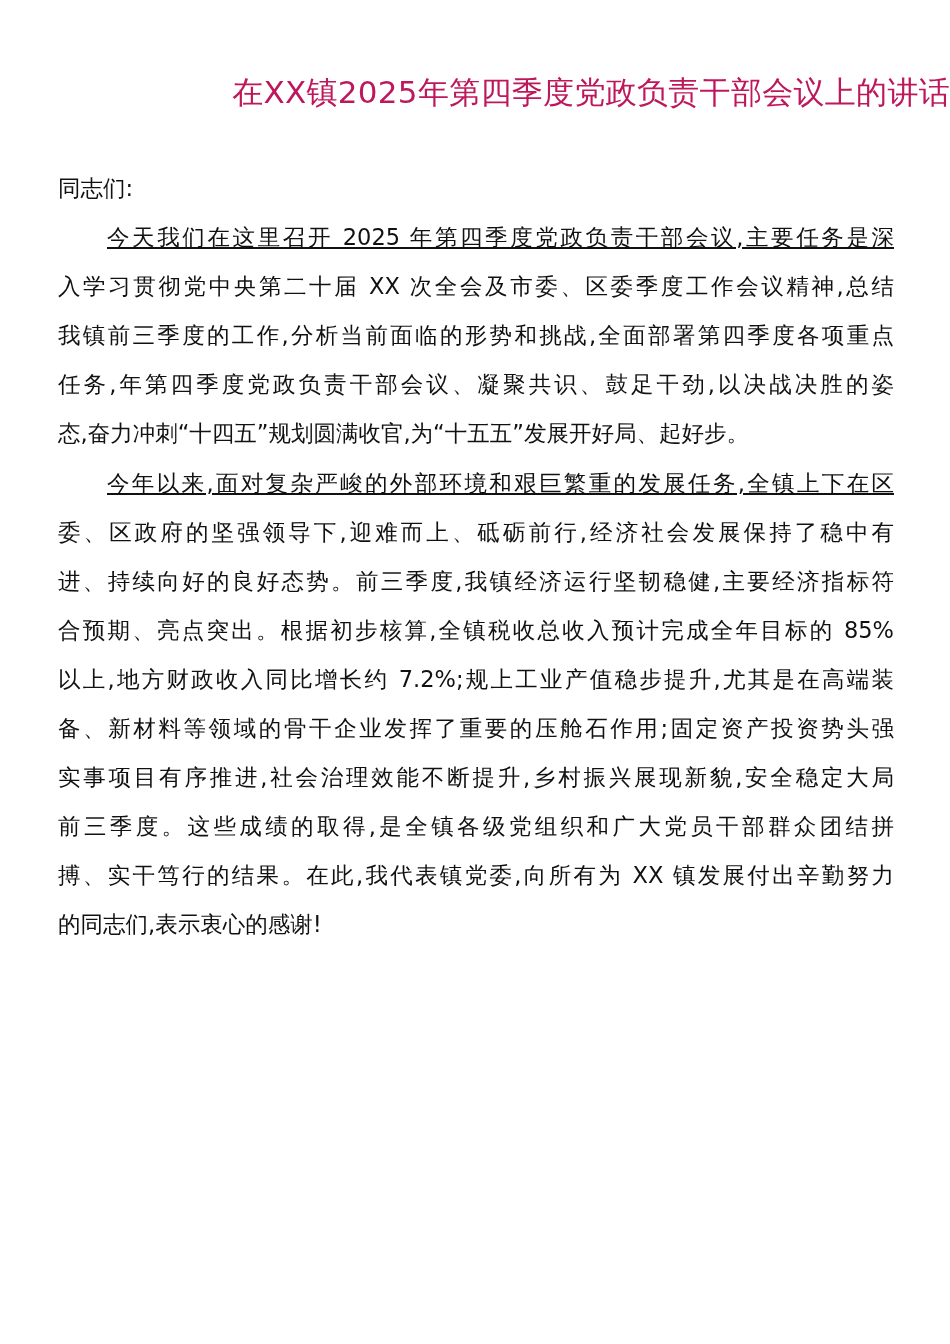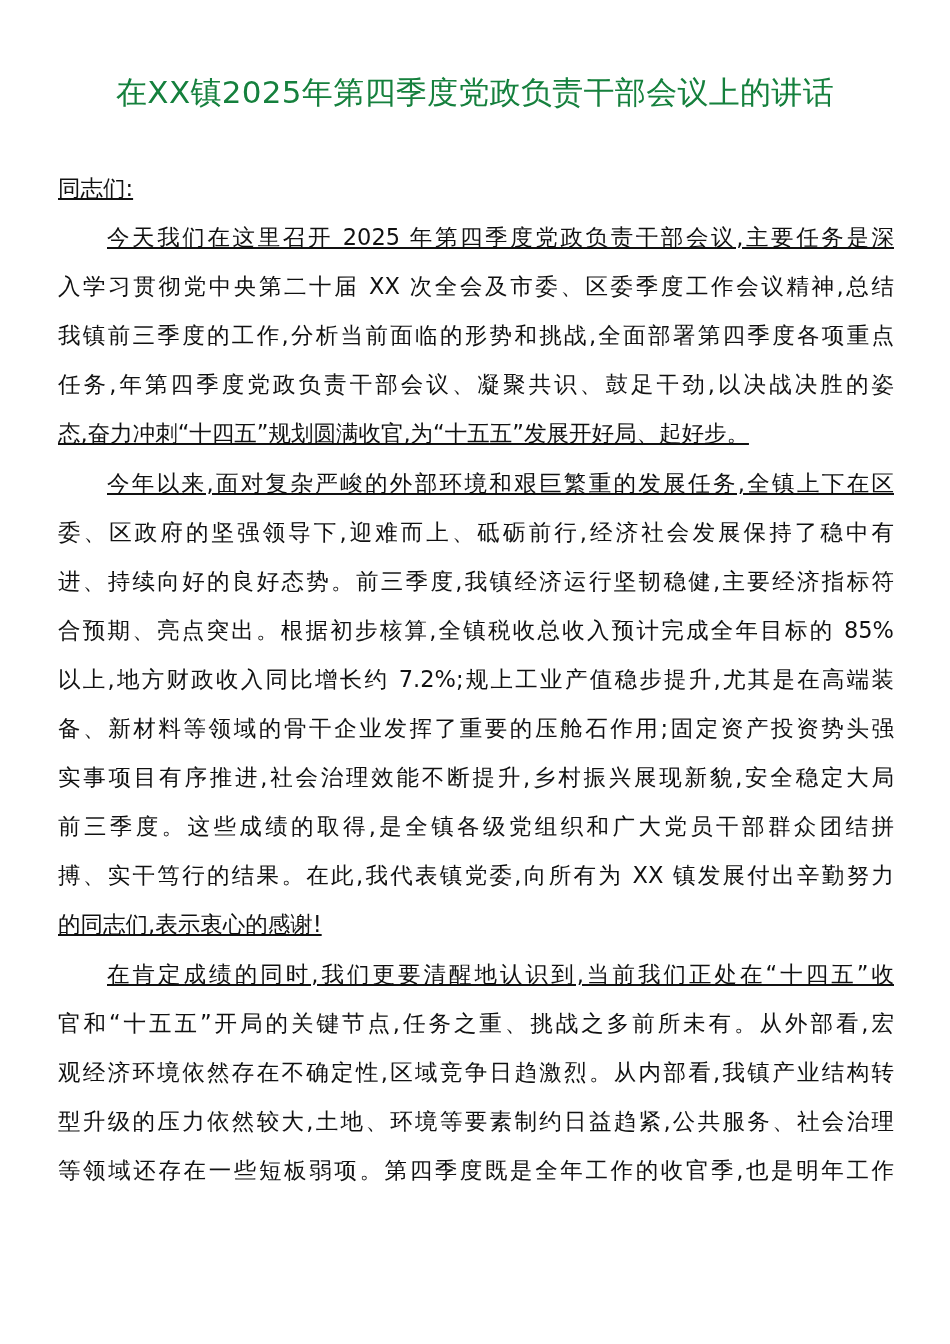--- a/index.html
+++ b/index.html
@@ -4,32 +4,32 @@
 <style>
   html, body { margin: 0; padding: 0; background: #ffffff; }
   body {
     width: 950px; height: 1344px; overflow: hidden; position: relative;
     font-family: "DejaVu Sans", "Liberation Sans", sans-serif;
     color: #111111;
   }
   .page { position: absolute; left: 0; top: 0; width: 950px; height: 1344px; }
   .title {
     position: absolute; left: 0; top: 68px; width: 950px;
-    text-align: center; font-size: 31px; line-height: 48px;
-    letter-spacing: 0.3px; color: #15803d; white-space: nowrap;
+    text-align: right; font-size: 31px; line-height: 48px;
+    letter-spacing: 0.3px; color: #be185d; white-space: nowrap;
   }
   .body {
     position: absolute; left: 58px; top: 164px; width: 836px;
   }
   .line {
     height: 49.1px; line-height: 49.1px; font-size: 22.5px;
     white-space: nowrap; text-align: justify; text-align-last: justify;
     overflow: hidden;
   }
-  .line.last { text-align-last: left; text-decoration: underline; }
+  .line.last { text-align-last: left; }
   .line.indent { padding-left: 49px; text-decoration: underline; }
 </style>
 </head>
 <body>
 
 <div class="page">
   <div class="title">在XX镇2025年第四季度党政负责干部会议上的讲话</div>
 
   <div class="body">
     <div class="line last">同志们:</div>
@@ -48,21 +48,14 @@
       <div class="line">进、持续向好的良好态势。前三季度,我镇经济运行坚韧稳健,主要经济指标符</div>
       <div class="line">合预期、亮点突出。根据初步核算,全镇税收总收入预计完成全年目标的 85%</div>
       <div class="line">以上,地方财政收入同比增长约 7.2%;规上工业产值稳步提升,尤其是在高端装</div>
       <div class="line">备、新材料等领域的骨干企业发挥了重要的压舱石作用;固定资产投资势头强</div>
       <div class="line">实事项目有序推进,社会治理效能不断提升,乡村振兴展现新貌,安全稳定大局</div>
       <div class="line">前三季度。这些成绩的取得,是全镇各级党组织和广大党员干部群众团结拼</div>
       <div class="line">搏、实干笃行的结果。在此,我代表镇党委,向所有为 XX 镇发展付出辛勤努力</div>
       <div class="line last">的同志们,表示衷心的感谢!</div>
     </div>
 
-    <div>
-      <div class="line indent">在肯定成绩的同时,我们更要清醒地认识到,当前我们正处在“十四五”收</div>
-      <div class="line">官和“十五五”开局的关键节点,任务之重、挑战之多前所未有。从外部看,宏</div>
-      <div class="line">观经济环境依然存在不确定性,区域竞争日趋激烈。从内部看,我镇产业结构转</div>
-      <div class="line">型升级的压力依然较大,土地、环境等要素制约日益趋紧,公共服务、社会治理</div>
-      <div class="line">等领域还存在一些短板弱项。第四季度既是全年工作的收官季,也是明年工作</div>
-    </div>
   </div>
 </div>
 
 </body></html>

